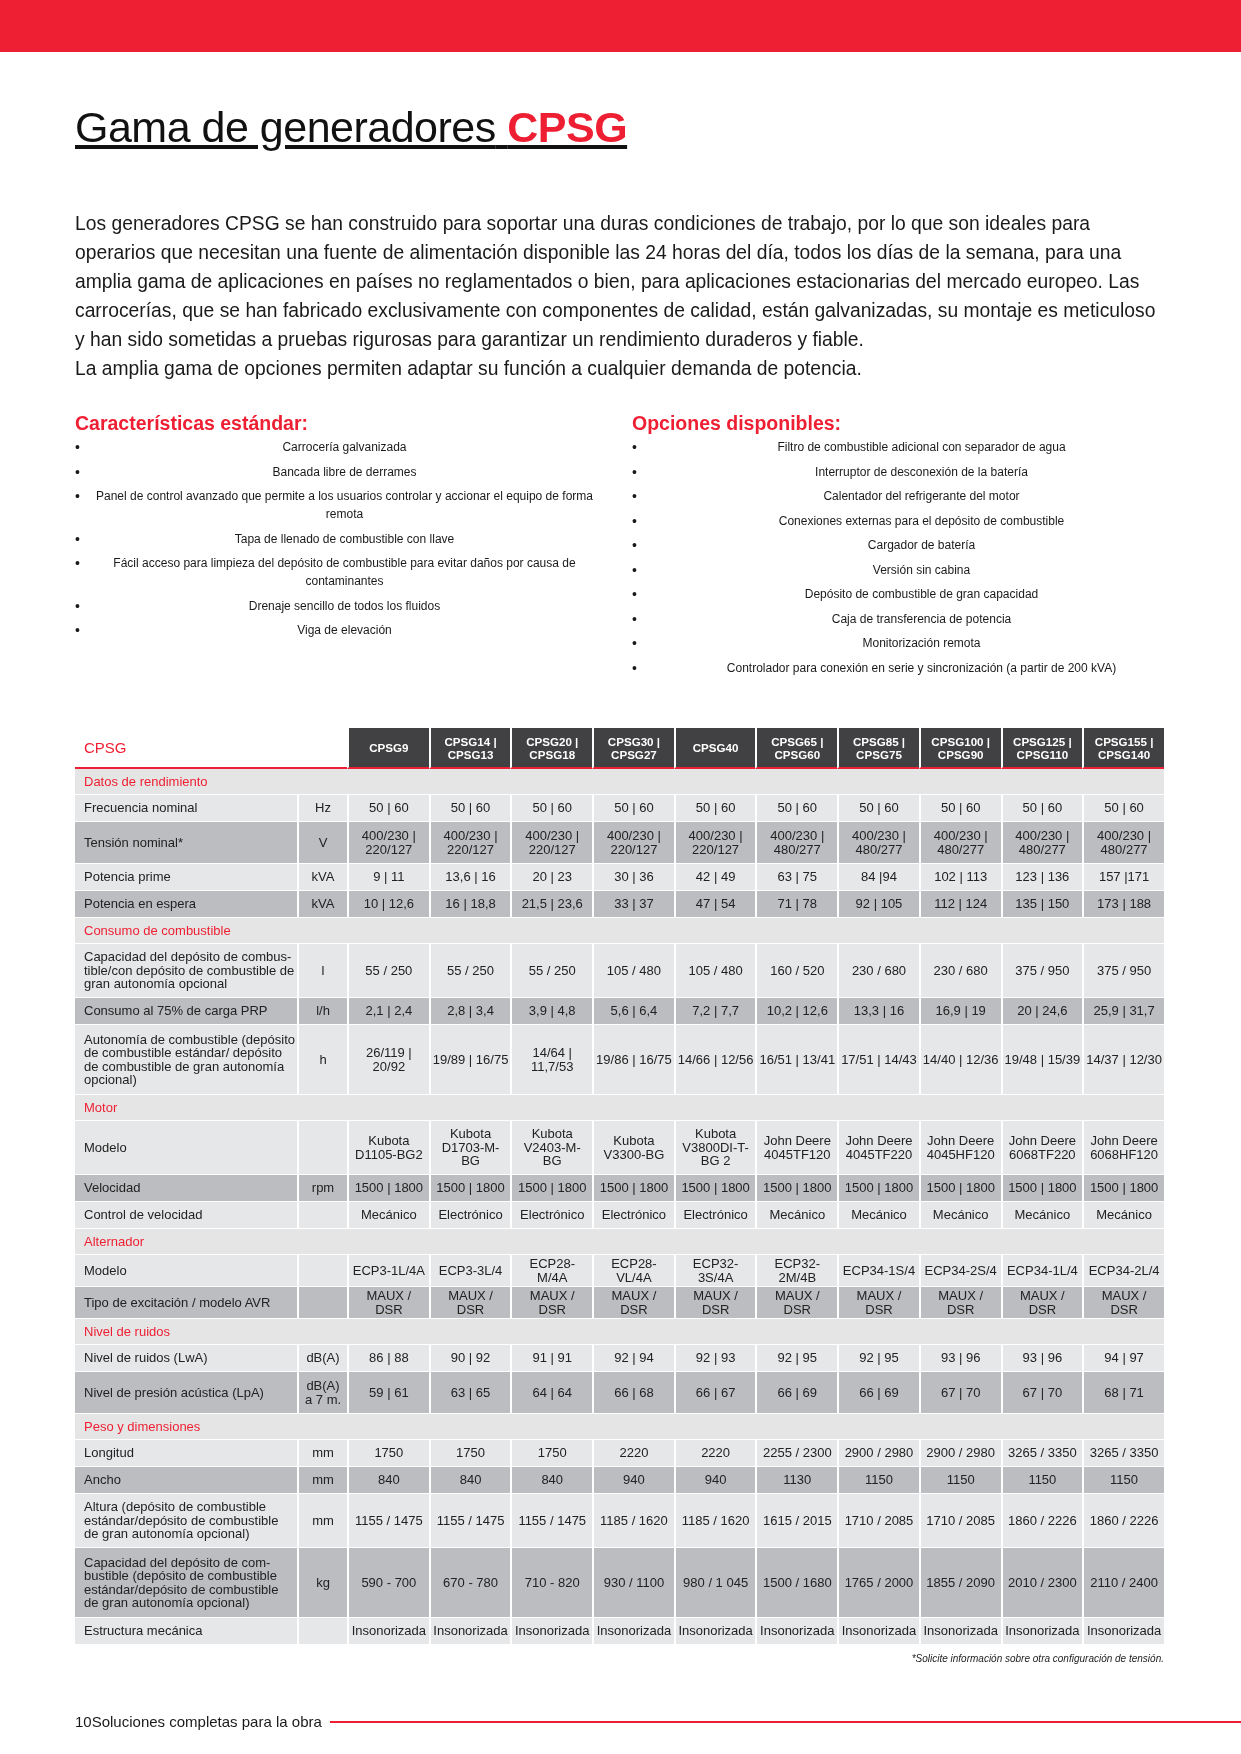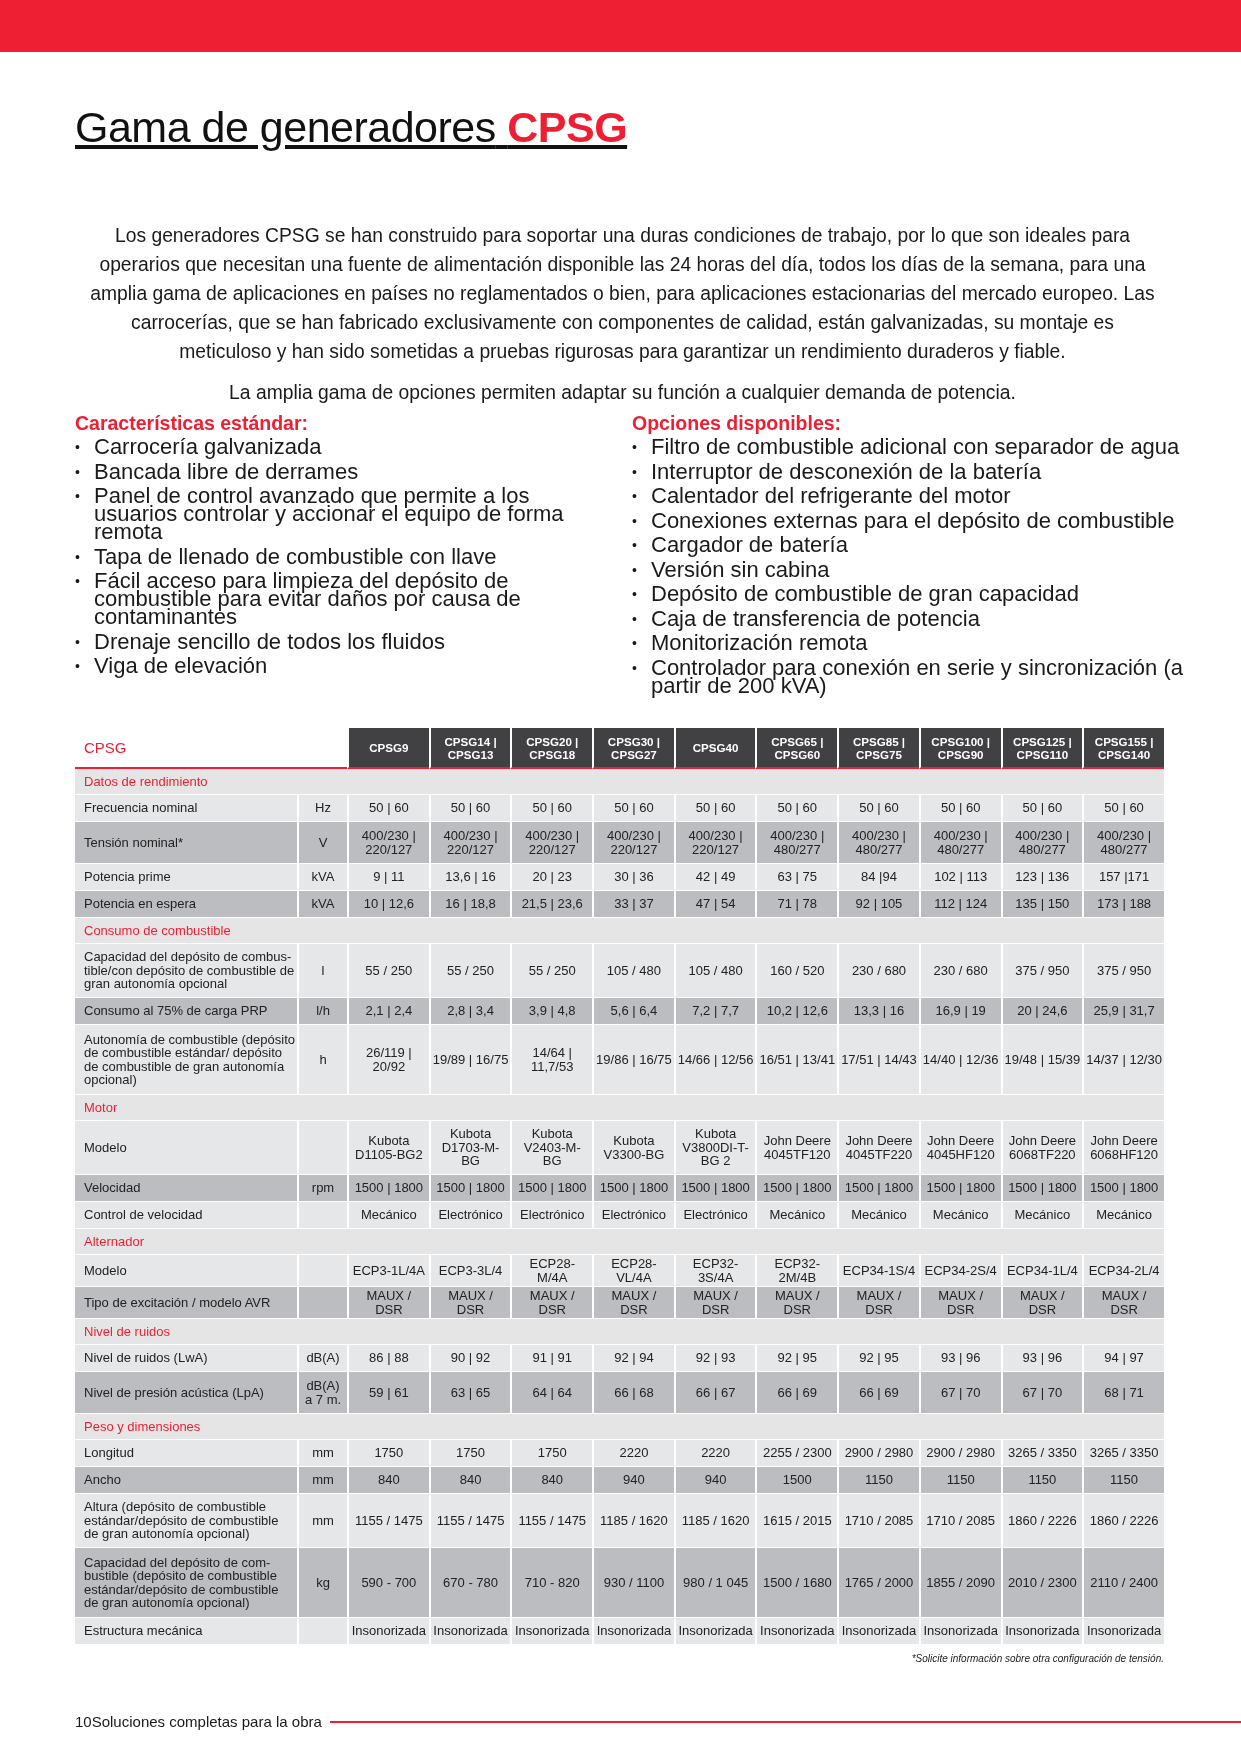--- a/index.html
+++ b/index.html
@@ -2,27 +2,27 @@
 <html><head>
 <meta charset="utf-8">
 <style>
   * { box-sizing: border-box; margin: 0; padding: 0; }
   html, body { width: 1241px; height: 1754px; background: #ffffff; overflow: hidden; }
   body { position: relative; font-family: "Liberation Sans", sans-serif; color: #1a1a1a; }
   .topbar { position: absolute; left: 0; top: 0; width: 1241px; height: 52px; background: #ee1f32; }
   .title { position: absolute; left: 75px; top: 106px; font-size: 43px; font-weight: 400; letter-spacing: -0.5px; color: #111; white-space: nowrap; line-height: 1; text-decoration: underline; }
   .title .accent { color: #ee1f32; font-weight: 700; }
   .intro { position: absolute; left: 75px; top: 209px; width: 1095px; font-size: 19.3px; line-height: 29px; color: #1a1a1a; }
-  .intro p { margin: 12px; text-align: center; }
+  .intro p { margin: 0; }
   .col { position: absolute; top: 412px; }
   .col-left { left: 75px; width: 520px; }
   .col-right { left: 632px; width: 560px; }
   .col h3 { color: #ee1f32; font-size: 19.5px; font-weight: 700; margin-bottom: 3px; }
   .col ul { list-style: none; }
-  .col li { position: relative; padding-left: 19px; font-size: 22px; line-height: 18px; margin-bottom: 6.5px; }
+  .col li { position: relative; padding-left: 19px; font-size: 12px; line-height: 18px; margin-bottom: 6.5px; text-align: center; }
   .col li::before { content: "•"; position: absolute; left: 0; top: 0; font-size: 14px; }
   table.spec { position: absolute; left: 75px; top: 728px; width: 1089px; border-collapse: separate; border-spacing: 0; table-layout: fixed; font-family: "Liberation Sans", sans-serif; font-size: 13px; }
   table.spec col.label { width: 222px; }
   table.spec col.unit { width: 50px; }
   table.spec col.val { width: 81.7px; }
   table.spec th { height: 41px; background: #414042; color: #fff; font-weight: 700; font-size: 11.6px; line-height: 13px; text-align: center; border-left: 2px solid #fff; border-bottom: 2px solid #ee1f32; padding: 0 2px; }
   table.spec th.corner { background: #fff; color: #ee1f32; font-weight: 400; font-size: 15px; text-align: left; padding-left: 9px; border-left: none; }
   table.spec th.corner-unit { background: #fff; border-left: none; }
   table.spec td { text-align: center; vertical-align: middle; padding: 2px 2px; line-height: 13.5px; color: #222; border-left: 2px solid #fff; border-bottom: 1px solid #fff; }
   table.spec td.lbl { text-align: left; padding-left: 9px; border-left: none; }
@@ -340,21 +340,21 @@
         <td>3265 / 3350</td>
       </tr>
       <tr class="dark r1">
         <td class="lbl">Ancho</td>
         <td>mm</td>
         <td>840</td>
         <td>840</td>
         <td>840</td>
         <td>940</td>
         <td>940</td>
-        <td>1500</td>
+        <td>1130</td>
         <td>1150</td>
         <td>1150</td>
         <td>1150</td>
         <td>1150</td>
       </tr>
       <tr class="light r3">
         <td class="lbl">Altura (depósito de combustible estándar/depósito de combustible de gran autonomía opcional)</td>
         <td>mm</td>
         <td>1155 / 1475</td>
         <td>1155 / 1475</td>

